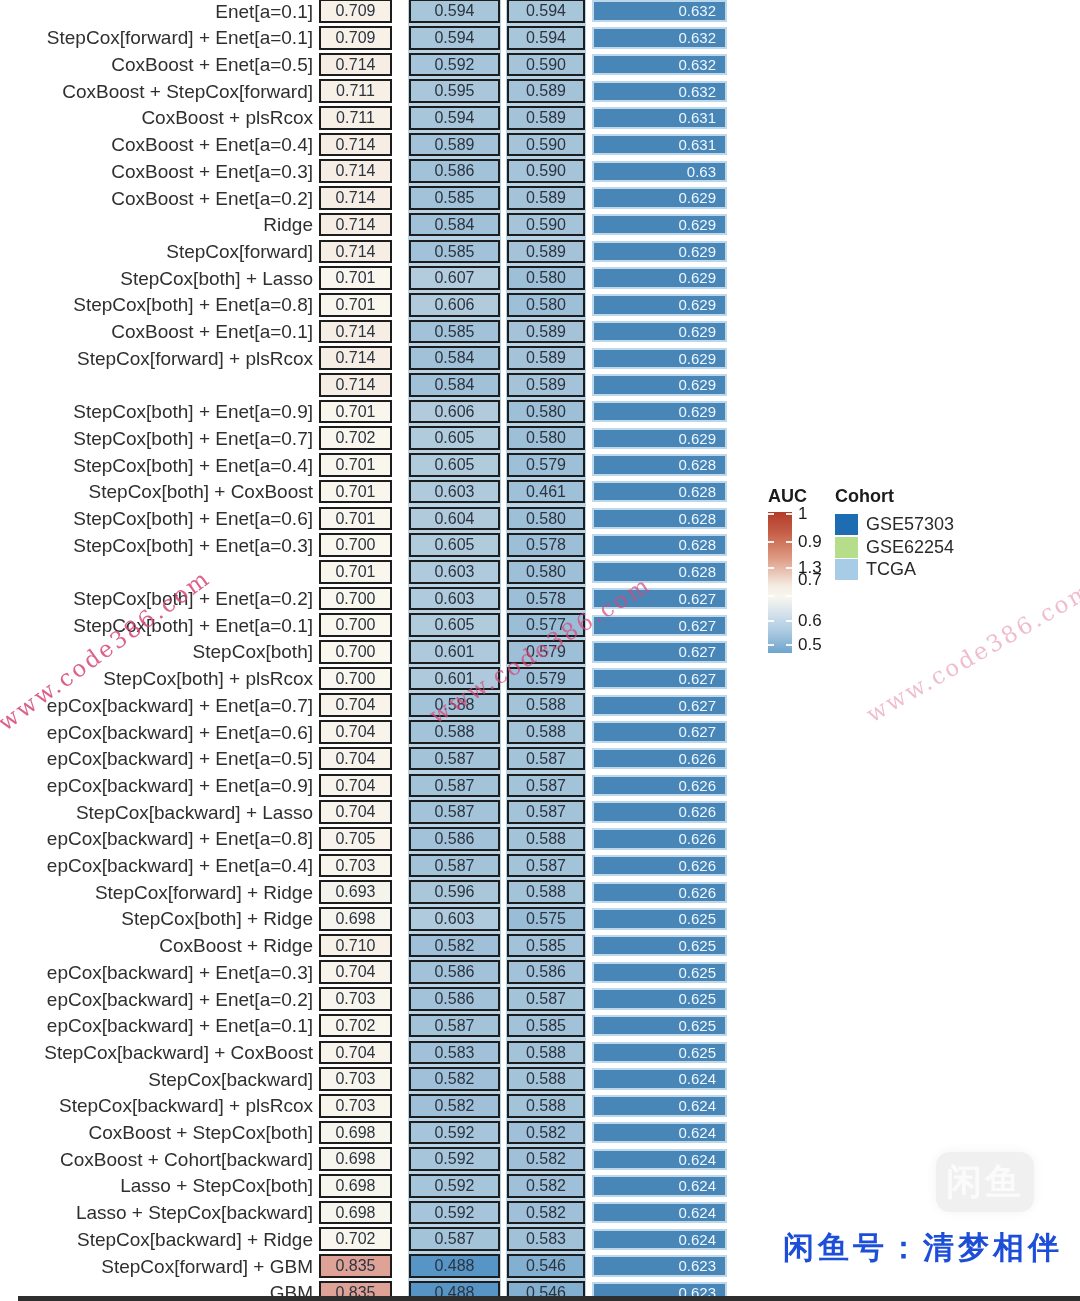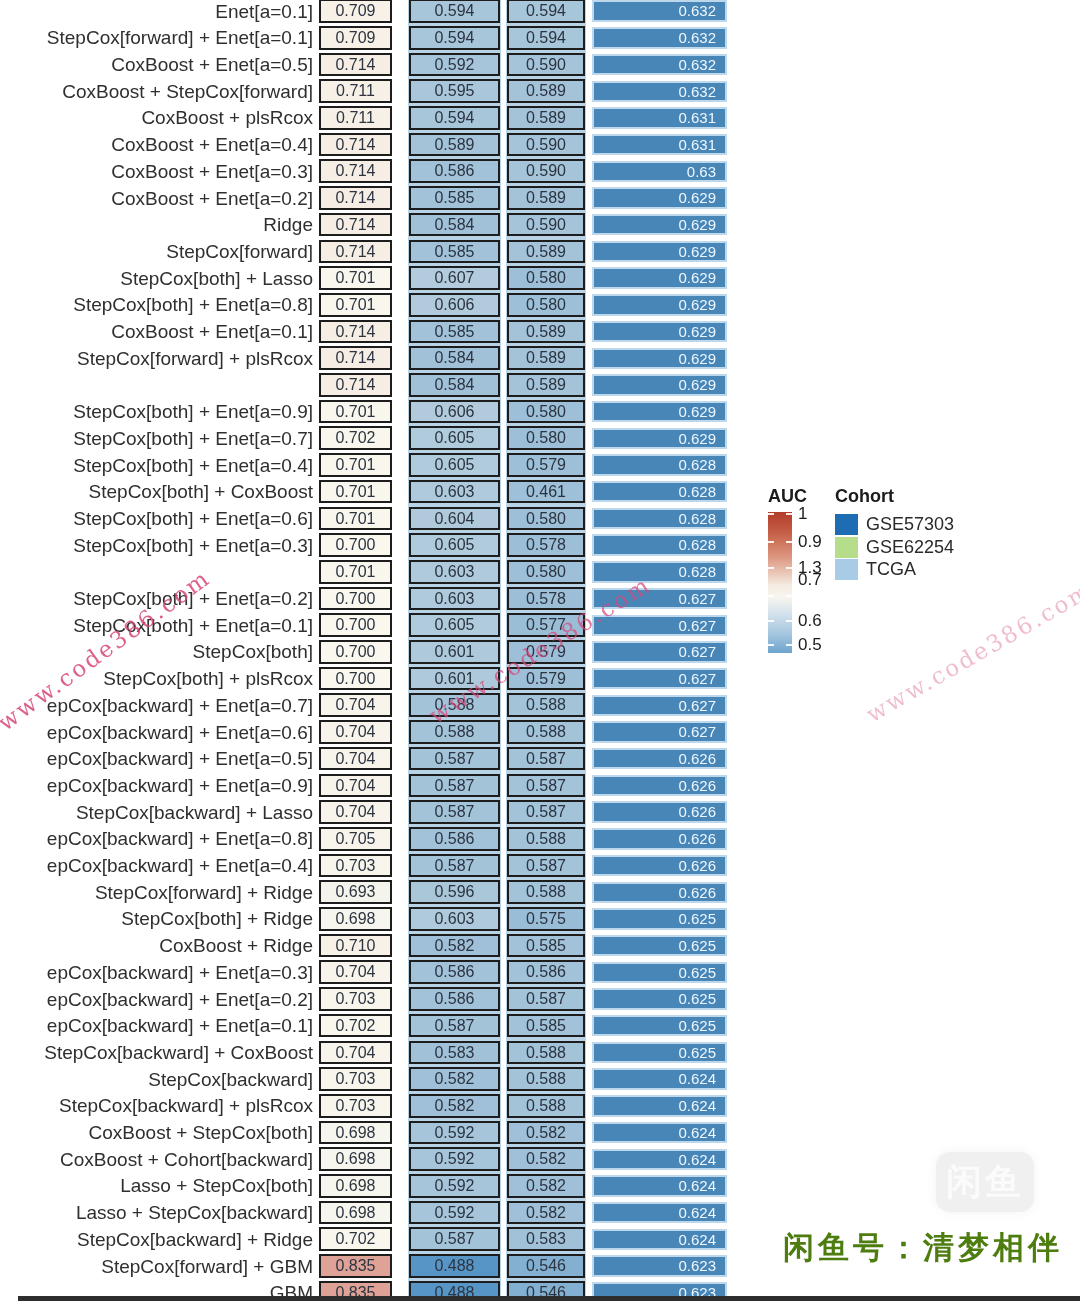--- a/index.html
+++ b/index.html
@@ -63,21 +63,21 @@
   
   #xianyu-logo{
     position:absolute;left:936px;top:1152px;width:98px;height:60px;
     background:#f0f0f0;border-radius:14px;z-index:4;
     box-shadow:0 0 12px rgba(0,0,0,0.05);
     text-align:center;line-height:60px;font-size:36px;font-weight:bold;
     color:#fbfbfb;letter-spacing:3px;
   }
   #xianyu-seller{
     position:absolute;left:783px;top:1227px;z-index:4;
-    font-size:31px;font-weight:bold;color:#4d7c0f;letter-spacing:4px;
+    font-size:31px;font-weight:bold;color:#1d4ed8;letter-spacing:4px;
     white-space:nowrap;
   }
   #bottom-strip{
     position:absolute;left:18px;top:1296px;width:1062px;height:5px;
     background:#2e2e2e;z-index:6;
   }
 </style>
 </head>
 <body>
 

